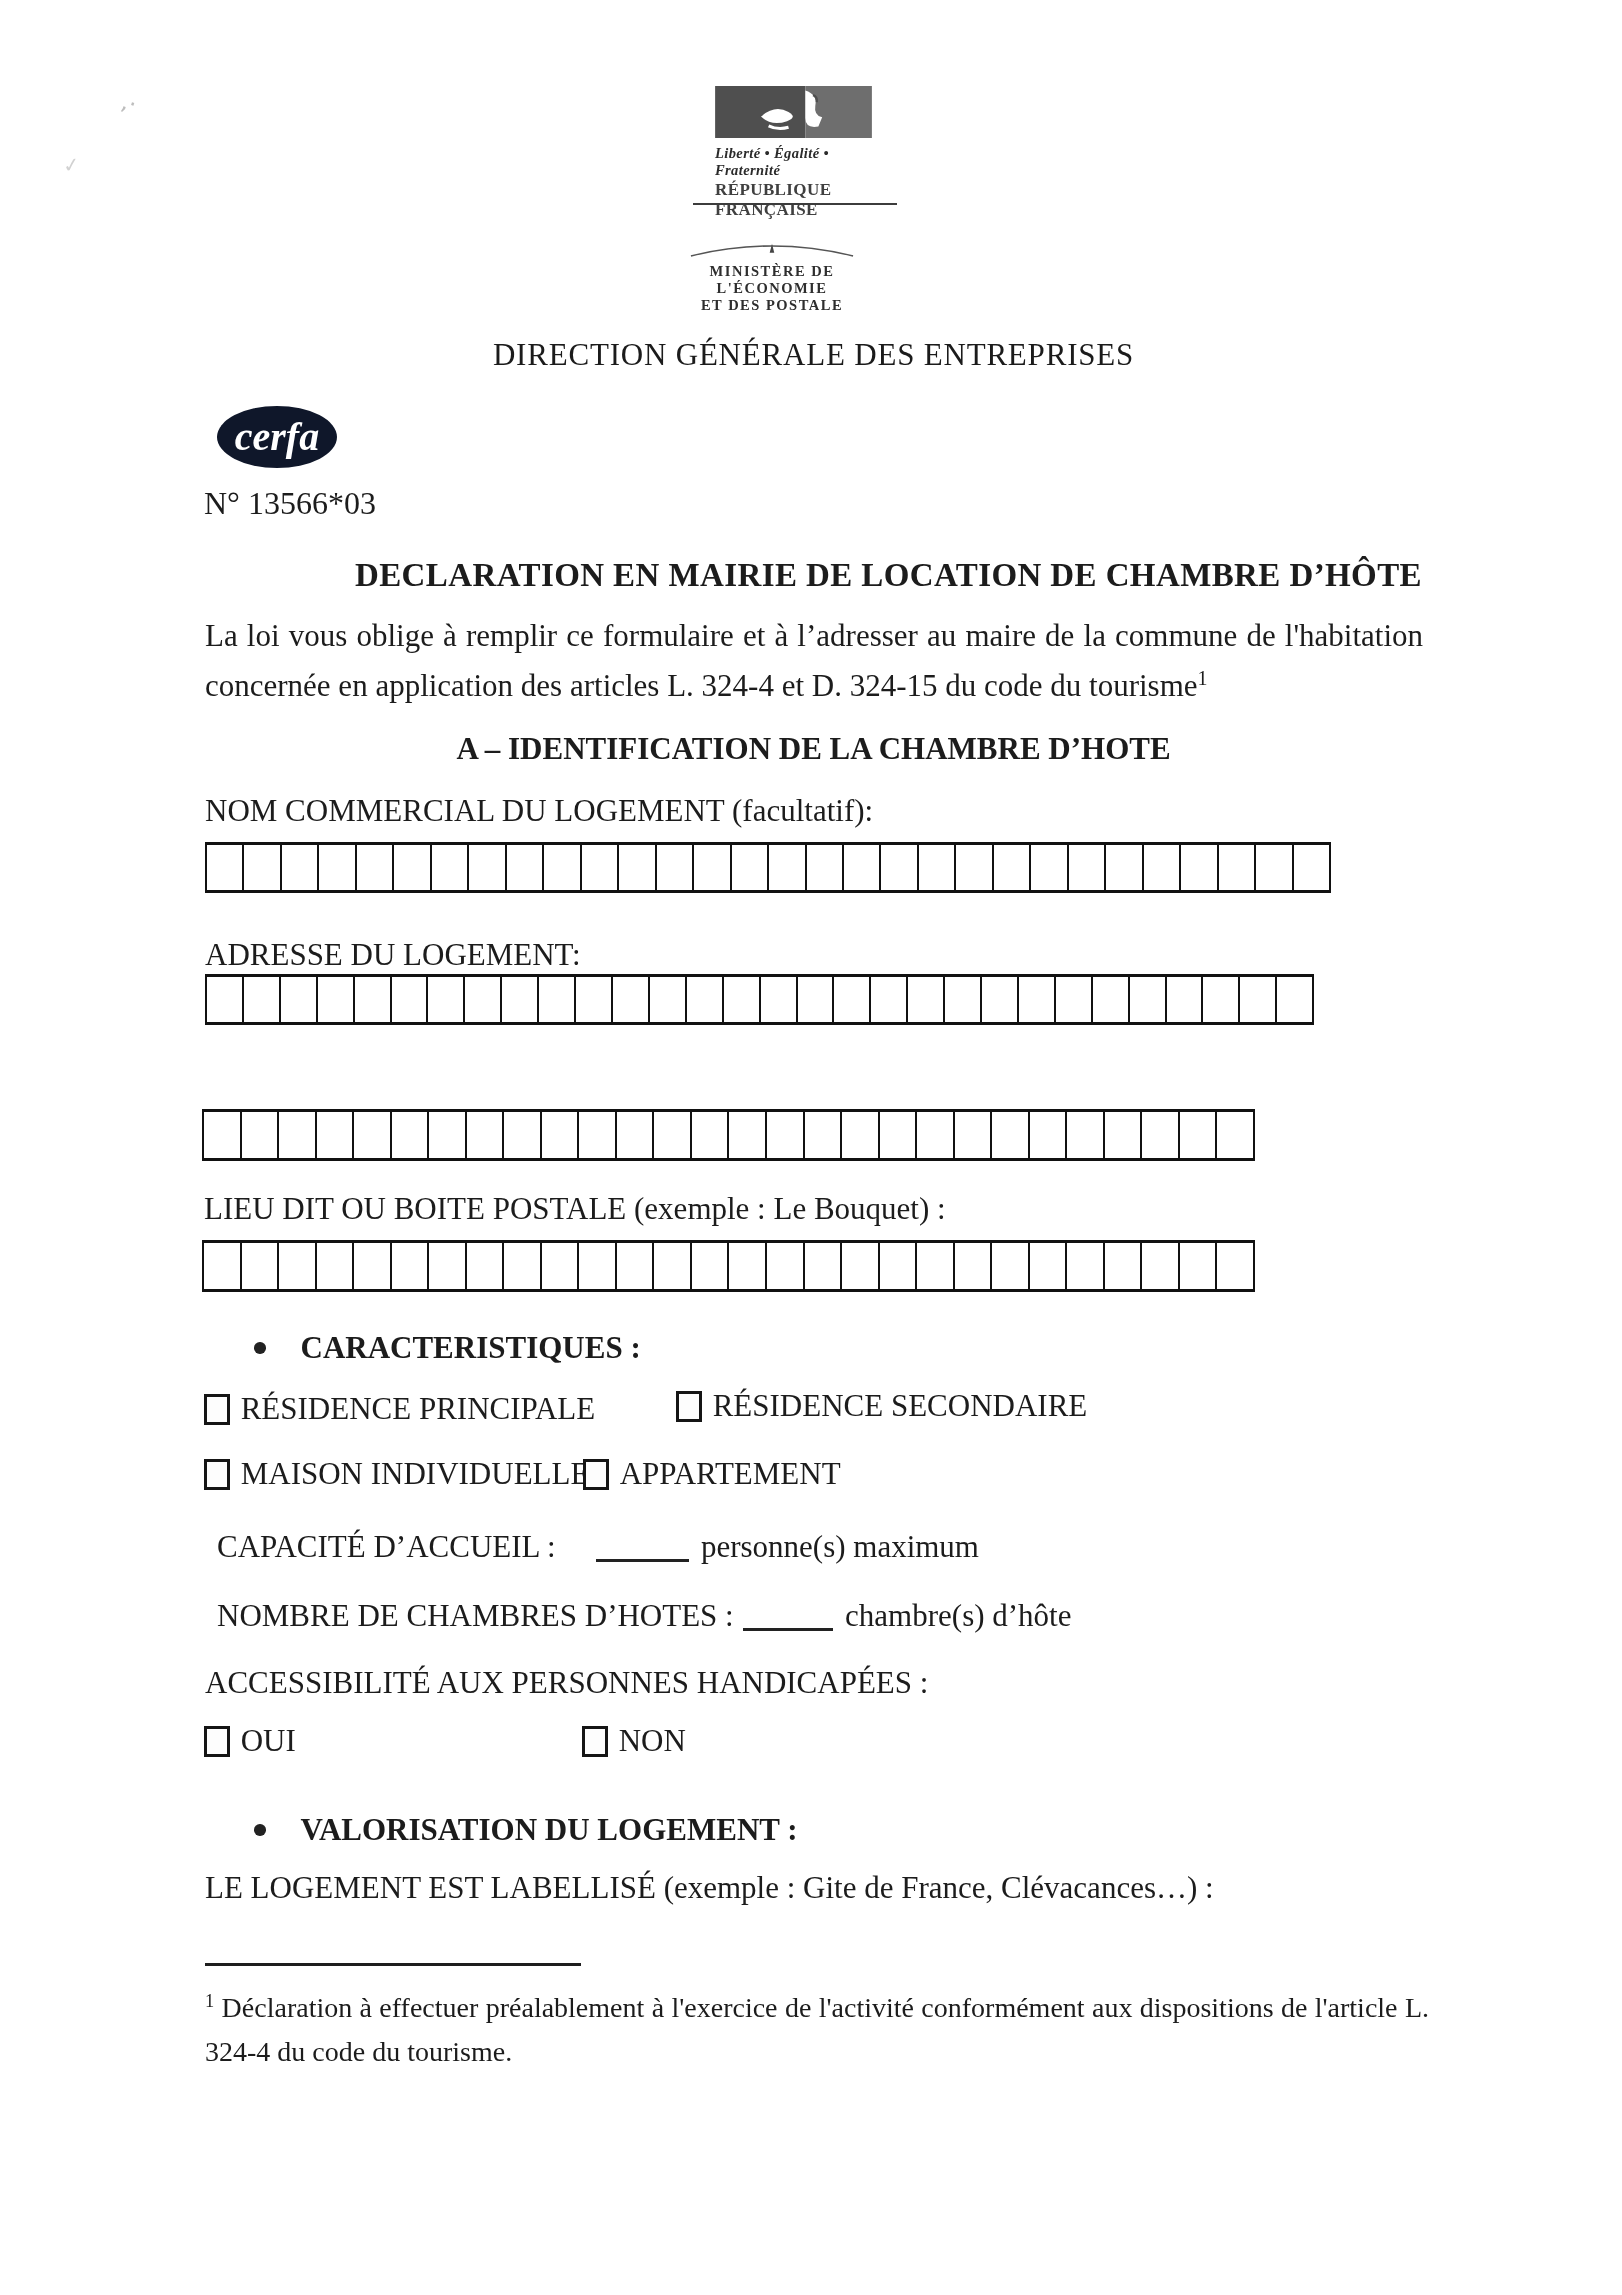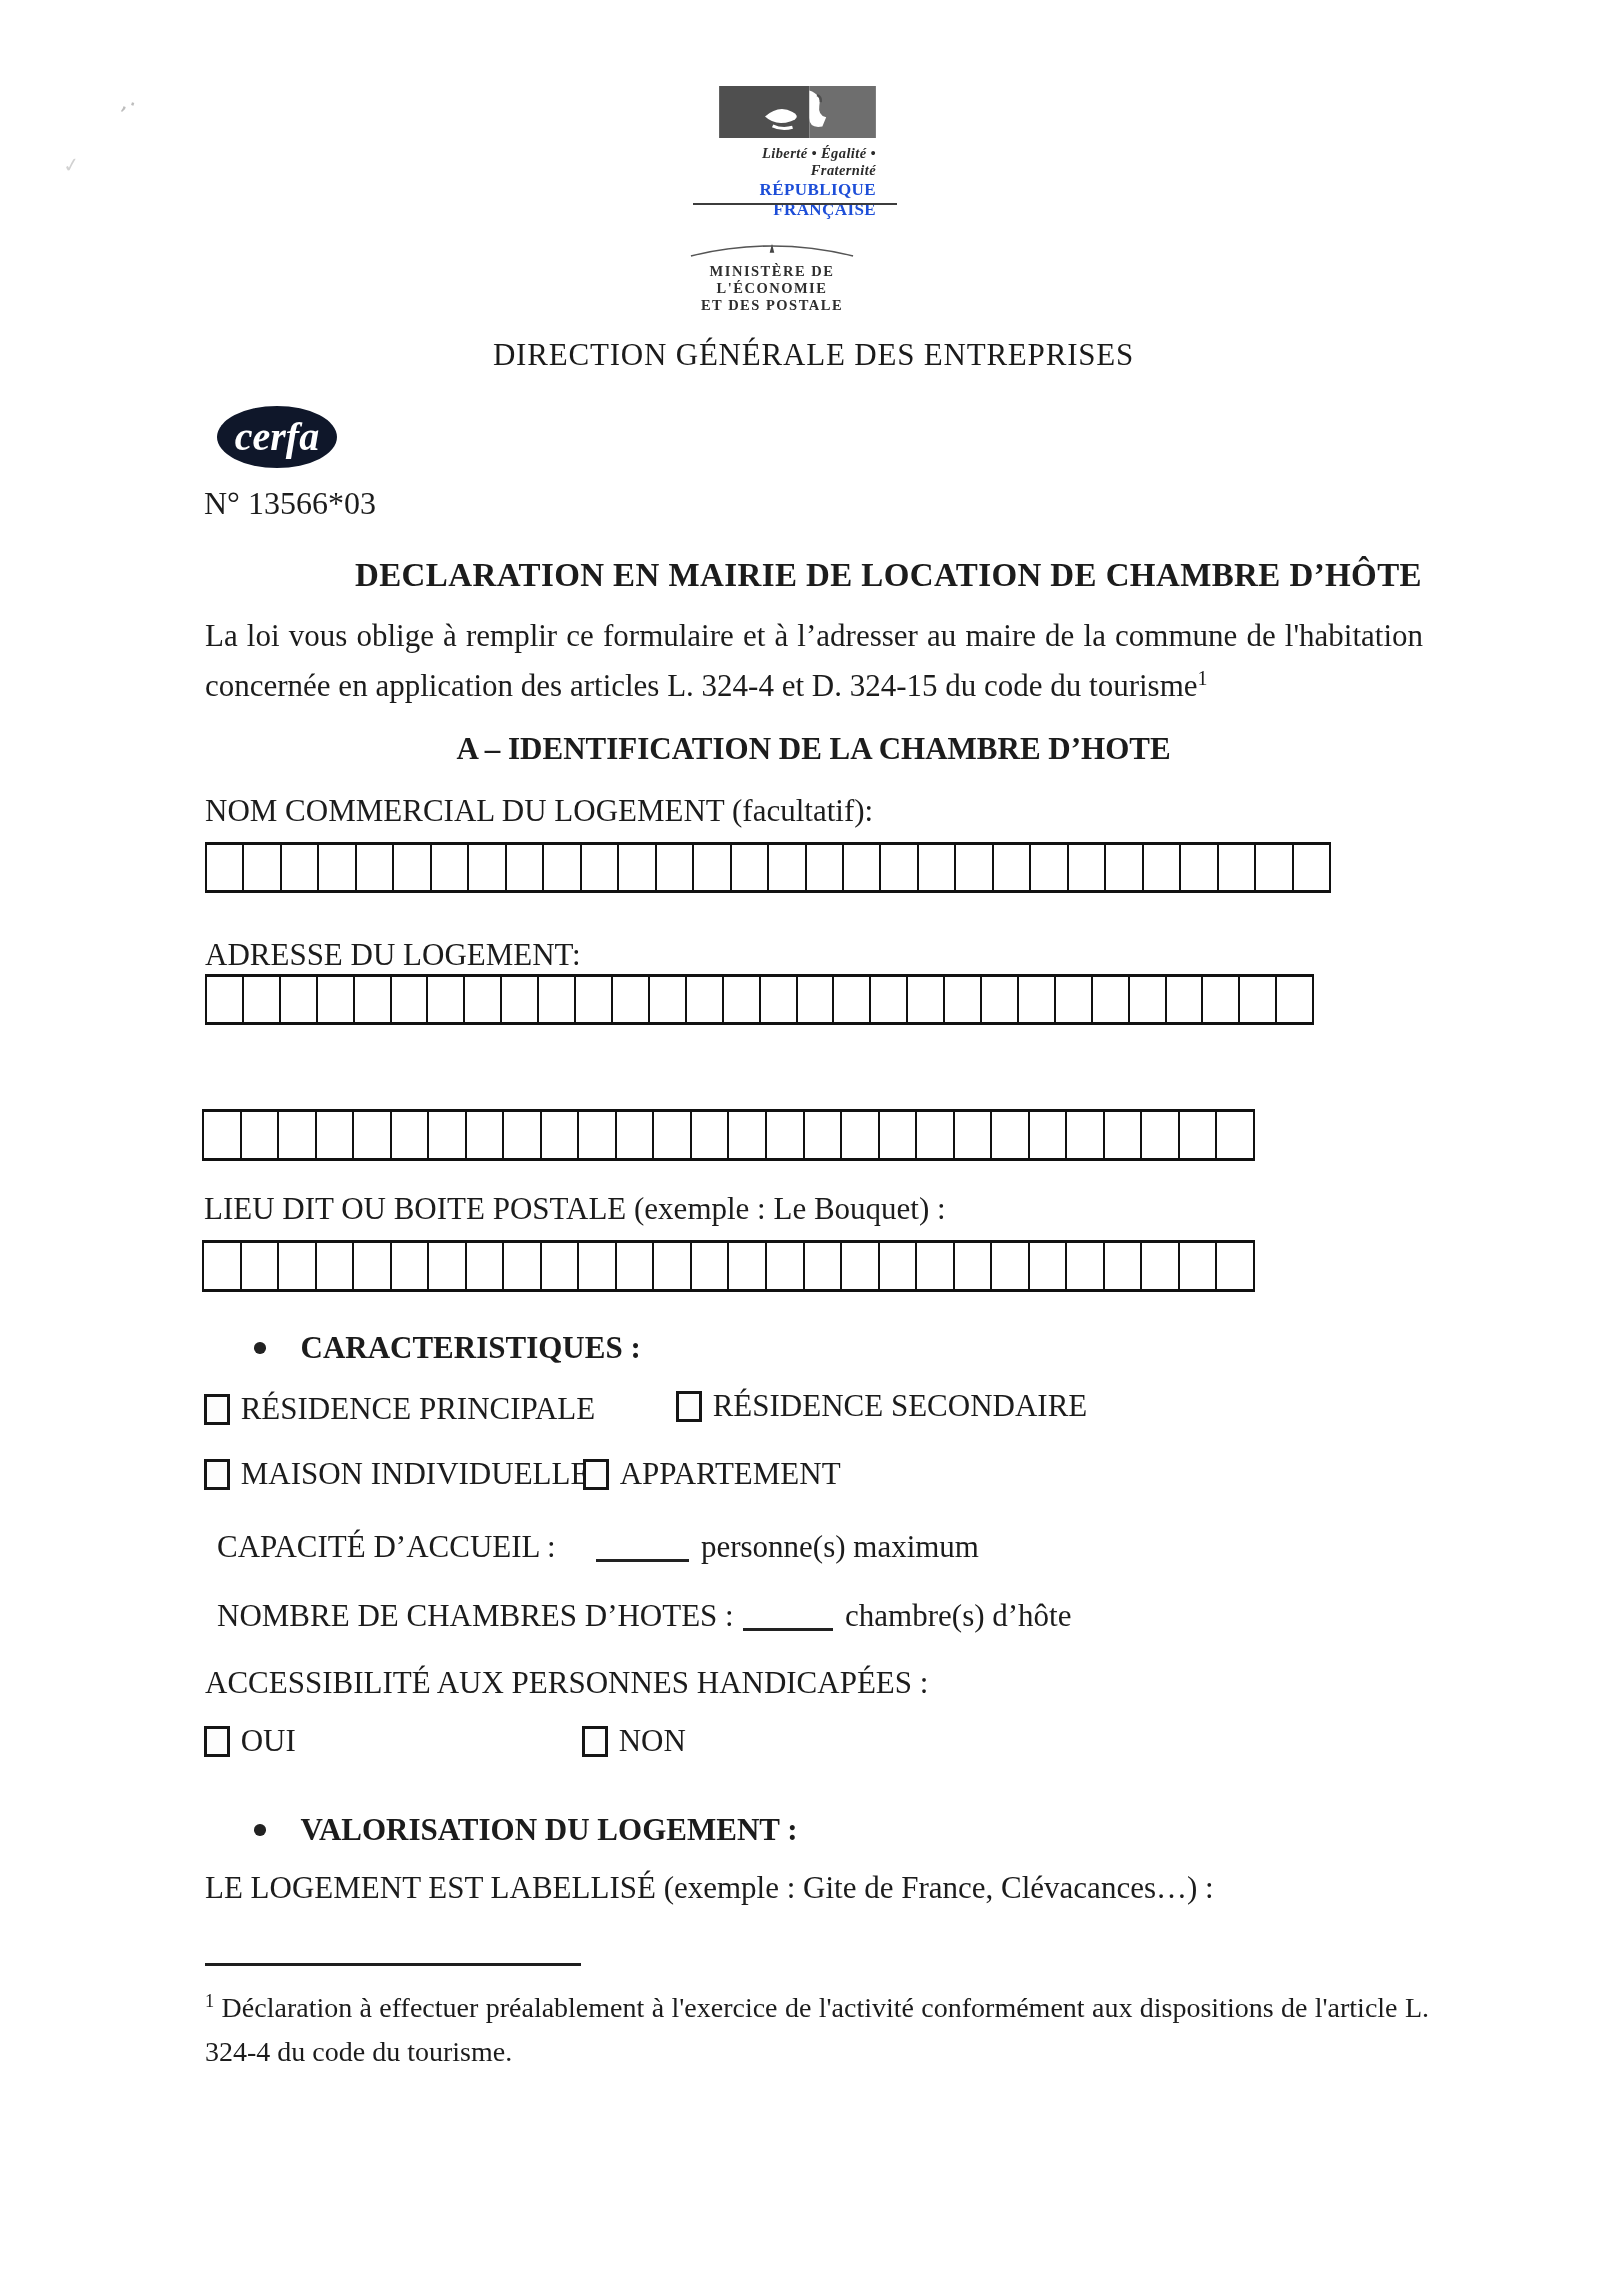--- a/index.html
+++ b/index.html
@@ -3,23 +3,23 @@
 <meta charset="utf-8">
 <style>
   html,body{margin:0;padding:0;background:#e8e8e8;}
   #page{
     position:relative;width:1623px;height:2295px;background:#ffffff;
     font-family:"Liberation Serif","DejaVu Serif",serif;color:#1c1c1c;
     overflow:hidden;margin:0 auto;
   }
   .abs{position:absolute;}
   
-  #marianne-block{left:715px;top:86px;width:161px;text-align:right;}
+  #marianne-block{left:715px;top:86px;width:161px;text-align:left;}
   #marianne-motto{font-size:14.5px;font-style:italic;font-weight:bold;letter-spacing:0.4px;margin-top:3.1px;color:#2b2b2b;}
-  #marianne-republic{font-size:17px;font-weight:bold;letter-spacing:0.4px;color:#1d4ed8;margin-top:0.8px;}
+  #marianne-republic{font-size:17px;font-weight:bold;letter-spacing:0.4px;color:#404040;margin-top:0.8px;}
   #header-divider{left:693px;top:203px;width:204px;height:2.3px;background:#3c3c3c;}
   #ministry-block{left:668px;top:236px;width:208px;text-align:center;color:#2e2e2e;}
   .ministry-line{font-size:14.5px;font-weight:bold;letter-spacing:1.5px;line-height:17px;}
   #direction-line{left:205px;top:337px;width:1217px;text-align:center;font-size:31px;letter-spacing:0.8px;color:#1b1b1b;}
   
   #cerfa-logo{left:217px;top:406px;width:120px;height:62px;background:#0f172a;border-radius:50%;
     display:flex;align-items:center;justify-content:center;}
   #cerfa-logo span{color:#fff;font-style:italic;font-size:40px;font-weight:bold;
     font-family:"Liberation Serif",serif;transform:translateY(-1.5px);}
   #form-number{left:204px;top:485px;font-size:32px;}

